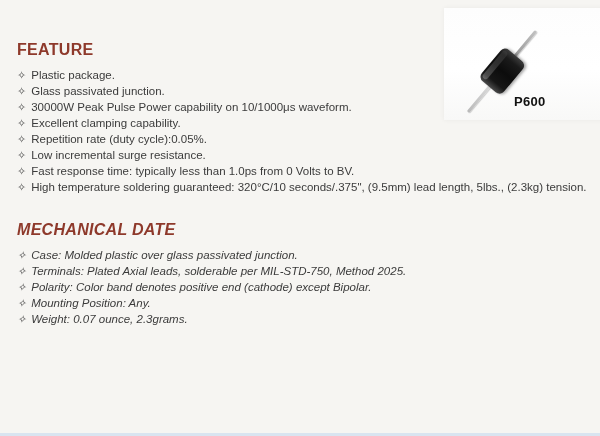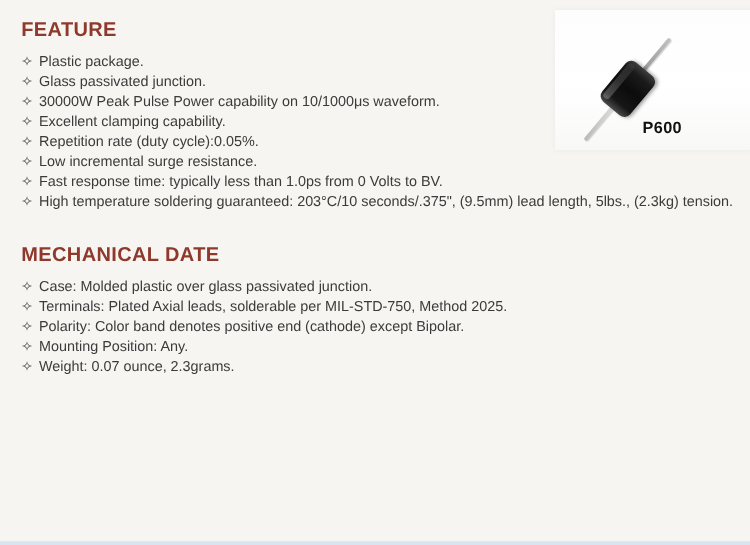--- a/index.html
+++ b/index.html
@@ -4,21 +4,21 @@
 <style>
   * { margin: 0; padding: 0; box-sizing: border-box; }
   html, body { width: 600px; height: 436px; }
   body {
     position: relative;
     background: #f6f5f2;
     font-family: "Liberation Sans", sans-serif;
     color: #3b3b3b;
     overflow: hidden;
   }
-  .doc { padding: 16px 0 0 17px; }
+  .doc { padding: 16px 0 0 17px; margin-top: 25px; }
 
   h2.sec-title {
     color: #8e392b;
     font-size: 16px;
     font-weight: bold;
     letter-spacing: 0.3px;
     line-height: 18px;
   }
   .bullets { margin-top: 8px; }
   .bullet {
@@ -32,21 +32,21 @@
     font-size: 11px;
     color: #4a4a4a;
   }
   .para {
     margin-top: 7px;
     font-size: 11.5px;
     line-height: 17px;
     max-width: 578px;
   }
   .sec { margin-top: 0; }
-  #sec-mechanical { margin-top: 26px; }
+  #sec-mechanical { margin-top: 26px; font-style: italic; }
   #sec-bipolar { margin-top: 24px; }
   #sec-ratings { margin-top: 26px; }
 
   
   .photo {
     position: absolute;
     left: 444px; top: 8px;
     width: 168px; height: 112px;
     background: linear-gradient(180deg, #fdfdfd 0%, #ffffff 55%, #f8f8f7 100%);
     box-shadow: 0 0 5px rgba(0,0,0,0.05);
@@ -104,21 +104,21 @@
   <div class="sec" id="sec-feature">
     <h2 class="sec-title">FEATURE</h2>
     <div class="bullets">
       <div class="bullet"><span class="glyph">✧</span><span>Plastic package.</span></div>
       <div class="bullet"><span class="glyph">✧</span><span>Glass passivated junction.</span></div>
       <div class="bullet"><span class="glyph">✧</span><span>30000W Peak Pulse Power capability on 10/1000μs waveform.</span></div>
       <div class="bullet"><span class="glyph">✧</span><span>Excellent clamping capability.</span></div>
       <div class="bullet"><span class="glyph">✧</span><span>Repetition rate (duty cycle):0.05%.</span></div>
       <div class="bullet"><span class="glyph">✧</span><span>Low incremental surge resistance.</span></div>
       <div class="bullet"><span class="glyph">✧</span><span>Fast response time: typically less than 1.0ps from 0 Volts to BV.</span></div>
-      <div class="bullet"><span class="glyph">✧</span><span>High temperature soldering guaranteed: 203°C/10 seconds/.375", (9.5mm) lead length, 5lbs., (2.3kg) tension.</span></div>
+      <div class="bullet"><span class="glyph">✧</span><span>High temperature soldering guaranteed: 320°C/10 seconds/.375", (9.5mm) lead length, 5lbs., (2.3kg) tension.</span></div>
     </div>
   </div>
 
   <div class="sec" id="sec-mechanical">
     <h2 class="sec-title">MECHANICAL DATE</h2>
     <div class="bullets">
       <div class="bullet"><span class="glyph">✧</span><span>Case: Molded plastic over glass passivated junction.</span></div>
       <div class="bullet"><span class="glyph">✧</span><span>Terminals: Plated Axial leads, solderable per MIL-STD-750, Method 2025.</span></div>
       <div class="bullet"><span class="glyph">✧</span><span>Polarity: Color band denotes positive end (cathode) except Bipolar.</span></div>
       <div class="bullet"><span class="glyph">✧</span><span>Mounting Position: Any.</span></div>

